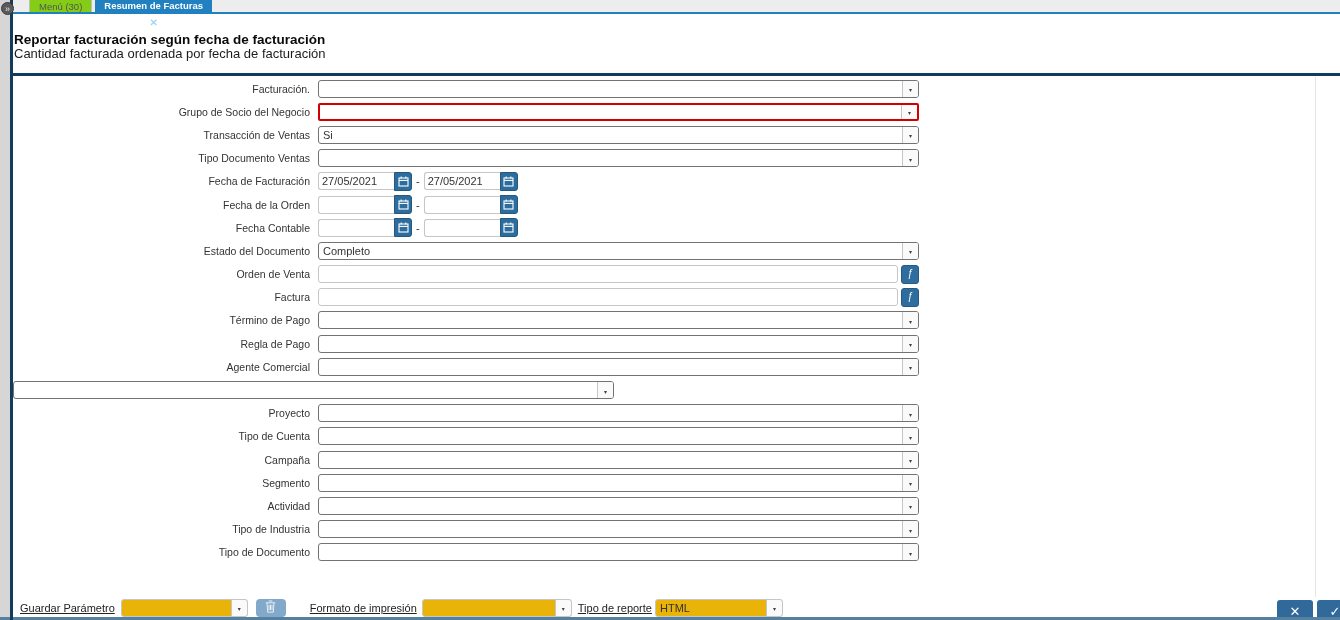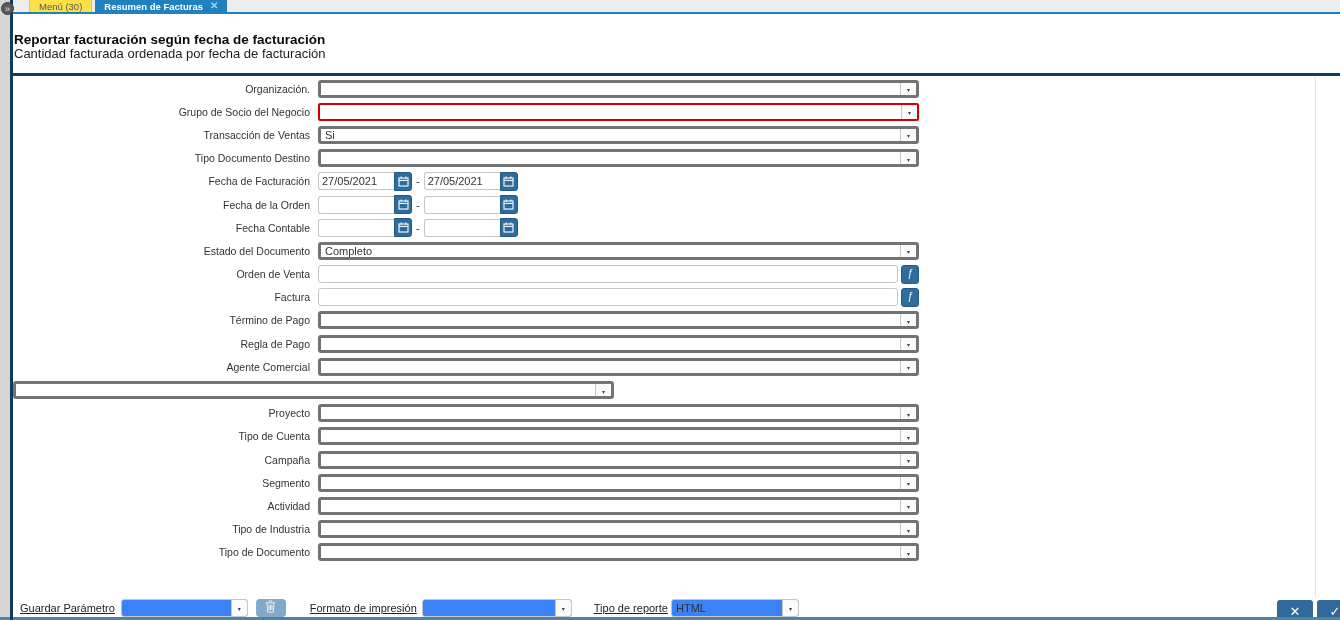--- a/index.html
+++ b/index.html
@@ -12,36 +12,36 @@
   .rail{position:absolute;left:0;top:0;width:10px;height:620px;background:#d6d6d6;}
   .expand-btn{position:absolute;left:1px;top:2px;width:13px;height:13px;border-radius:50%;
     background:#5a5a5a;border:1px solid #3a3a3a;color:#e8e8e8;font-size:9px;line-height:12px;
     text-align:center;z-index:20;box-sizing:border-box;cursor:pointer;}
   .navy-edge{position:absolute;left:10px;top:0;width:3px;height:620px;background:#123c5e;z-index:10;}
 
   
   .tabbar{position:absolute;left:13px;right:0;top:0;height:12px;background:#ededed;
     border-bottom:2px solid #2180bf;display:flex;align-items:stretch;padding-left:16px;z-index:5;}
   .tab{display:flex;align-items:center;padding:0 9px;font-size:9.5px;cursor:pointer;}
-  .tab.inactive{background:#fde047;color:#555;border-left:1px solid #bfbfbf;border-right:1px solid #bfbfbf;}
-  .tab.active{background:#2180bf;color:#fff;font-weight:bold;margin-left:3px;gap:7px;}
+  .tab.inactive{background:#84cc16;color:#555;border-left:1px solid #bfbfbf;border-right:1px solid #bfbfbf;}
+  .tab.active{background:#2180bf;color:#fff;font-weight:bold;margin-left:3px;gap:7px;flex-direction:column;}
   .tab .close{color:#a8d4f0;font-size:10px;font-weight:bold;line-height:10px;cursor:pointer;}
 
   .page-title{position:absolute;left:14px;top:32px;font-size:13.5px;font-weight:bold;color:#0a0a0a;}
   .page-subtitle{position:absolute;left:14px;top:46px;font-size:13px;color:#1c1c1c;text-align:right;}
   .navy-hr{position:absolute;left:13px;right:0;top:73px;height:3px;background:#123c5e;}
 
   
   #form-rows{position:absolute;left:13px;top:77px;width:925px;height:520px;overflow:hidden;}
   .row{height:23.2px;display:flex;align-items:center;}
   .flabel{width:297px;text-align:right;padding-right:8px;font-size:10.5px;color:#333;
     white-space:nowrap;flex:none;}
   .fctrl{width:601px;display:flex;align-items:center;height:18px;flex:none;}
 
-  .select{flex:1;display:flex;height:18px;border:3px solid #737373;border-radius:3px;
+  .select{flex:1;display:flex;height:18px;border:1px solid #737373;border-radius:3px;
     background:#fff;box-sizing:border-box;overflow:hidden;}
   .select.hl{border:2px solid #d40000;border-radius:2px;}
   .sel-val{flex:1;font-size:11px;color:#333;padding:0 4px;display:flex;align-items:center;
     white-space:nowrap;overflow:hidden;}
   .sel-btn{width:15px;flex:none;border-left:1px solid #c6c6c6;background:#fafafa;
     display:flex;align-items:center;justify-content:center;cursor:pointer;}
   .arr{font-size:6px;color:#444;transform:translateY(0.5px);}
 
   .txt{flex:1;height:18px;border:1px solid #c6c6c6;border-radius:3px;box-sizing:border-box;
     background:#fff;margin-right:3px;font-size:11px;color:#333;padding:0 4px;
@@ -59,21 +59,21 @@
     border-radius:0 3px 3px 0;display:flex;align-items:center;justify-content:center;
     box-sizing:border-box;cursor:pointer;}
   .dash{margin:0 4px;font-size:11px;color:#333;flex:none;}
 
   .scroll-edge{position:absolute;left:1315px;top:77px;width:1px;height:520px;background:#e4e4e4;}
 
   
   .bottombar{position:absolute;left:13px;right:0;top:597px;height:21px;background:#fff;
     display:flex;align-items:center;font-size:11px;color:#222;z-index:6;}
   .bb-label{white-space:nowrap;text-decoration:underline;}
-  .bb-select{display:flex;height:18px;border:1px solid #c6c6c6;border-radius:3px;background:#3b82f6;
+  .bb-select{display:flex;height:18px;border:1px solid #c6c6c6;border-radius:3px;background:#eab308;
     box-sizing:border-box;overflow:hidden;flex:none;}
   .trash-btn{width:30px;height:18px;margin-left:8px;background:#82a9c9;border-radius:4px;
     display:flex;align-items:center;justify-content:center;flex:none;cursor:pointer;}
   .confirm-btn{position:absolute;top:600px;width:36px;height:22px;background:#31699b;
     border-radius:3px;color:#fff;display:flex;align-items:center;justify-content:center;
     font-size:13px;z-index:7;cursor:pointer;}
   .bottom-line{position:absolute;left:0;top:617px;right:0;height:3px;background:#55809f;z-index:8;}
 </style>
 </head>
 <body>
@@ -91,21 +91,21 @@
     <span class="close">✕</span>
   </div>
 </div>
 
 <div class="page-title">Reportar facturación según fecha de facturación</div>
 <div class="page-subtitle">Cantidad facturada ordenada por fecha de facturación</div>
 <div class="navy-hr"></div>
 
 <div id="form-rows">
     <div class="row">
-      <div class="flabel">Organización.</div>
+      <div class="flabel">Facturación.</div>
       <div class="fctrl">
         <div class="select">
           <div class="sel-val"></div>
           <div class="sel-btn">
             <span class="arr">▾</span>
           </div>
         </div>
       </div>
     </div>
     <div class="row">
@@ -124,21 +124,21 @@
       <div class="fctrl">
         <div class="select">
           <div class="sel-val">Si</div>
           <div class="sel-btn">
             <span class="arr">▾</span>
           </div>
         </div>
       </div>
     </div>
     <div class="row">
-      <div class="flabel">Tipo Documento Destino</div>
+      <div class="flabel">Tipo Documento Ventas</div>
       <div class="fctrl">
         <div class="select">
           <div class="sel-val"></div>
           <div class="sel-btn">
             <span class="arr">▾</span>
           </div>
         </div>
       </div>
     </div>
     <div class="row">
@@ -392,21 +392,21 @@
         </svg>
     </span>
   </div>
   <span class="bb-label" style="margin-left:24px">Formato de impresión</span>
   <div class="bb-select" style="margin-left:5px;width:150px">
     <div class="sel-val"></div>
     <div class="sel-btn">
         <span class="arr">▾</span>
       </div>
   </div>
-  <span class="bb-label" style="margin-left:22px">Tipo de reporte</span>
+  <span class="bb-label" style="margin-left:6px">Tipo de reporte</span>
   <div class="bb-select" style="margin-left:3px;width:128px">
     <div class="sel-val">HTML</div>
     <div class="sel-btn">
         <span class="arr">▾</span>
       </div>
   </div>
 </div>
 
 <div class="confirm-btn" style="left:1277px">✕</div>
 <div class="confirm-btn" style="left:1317px">✓</div>

